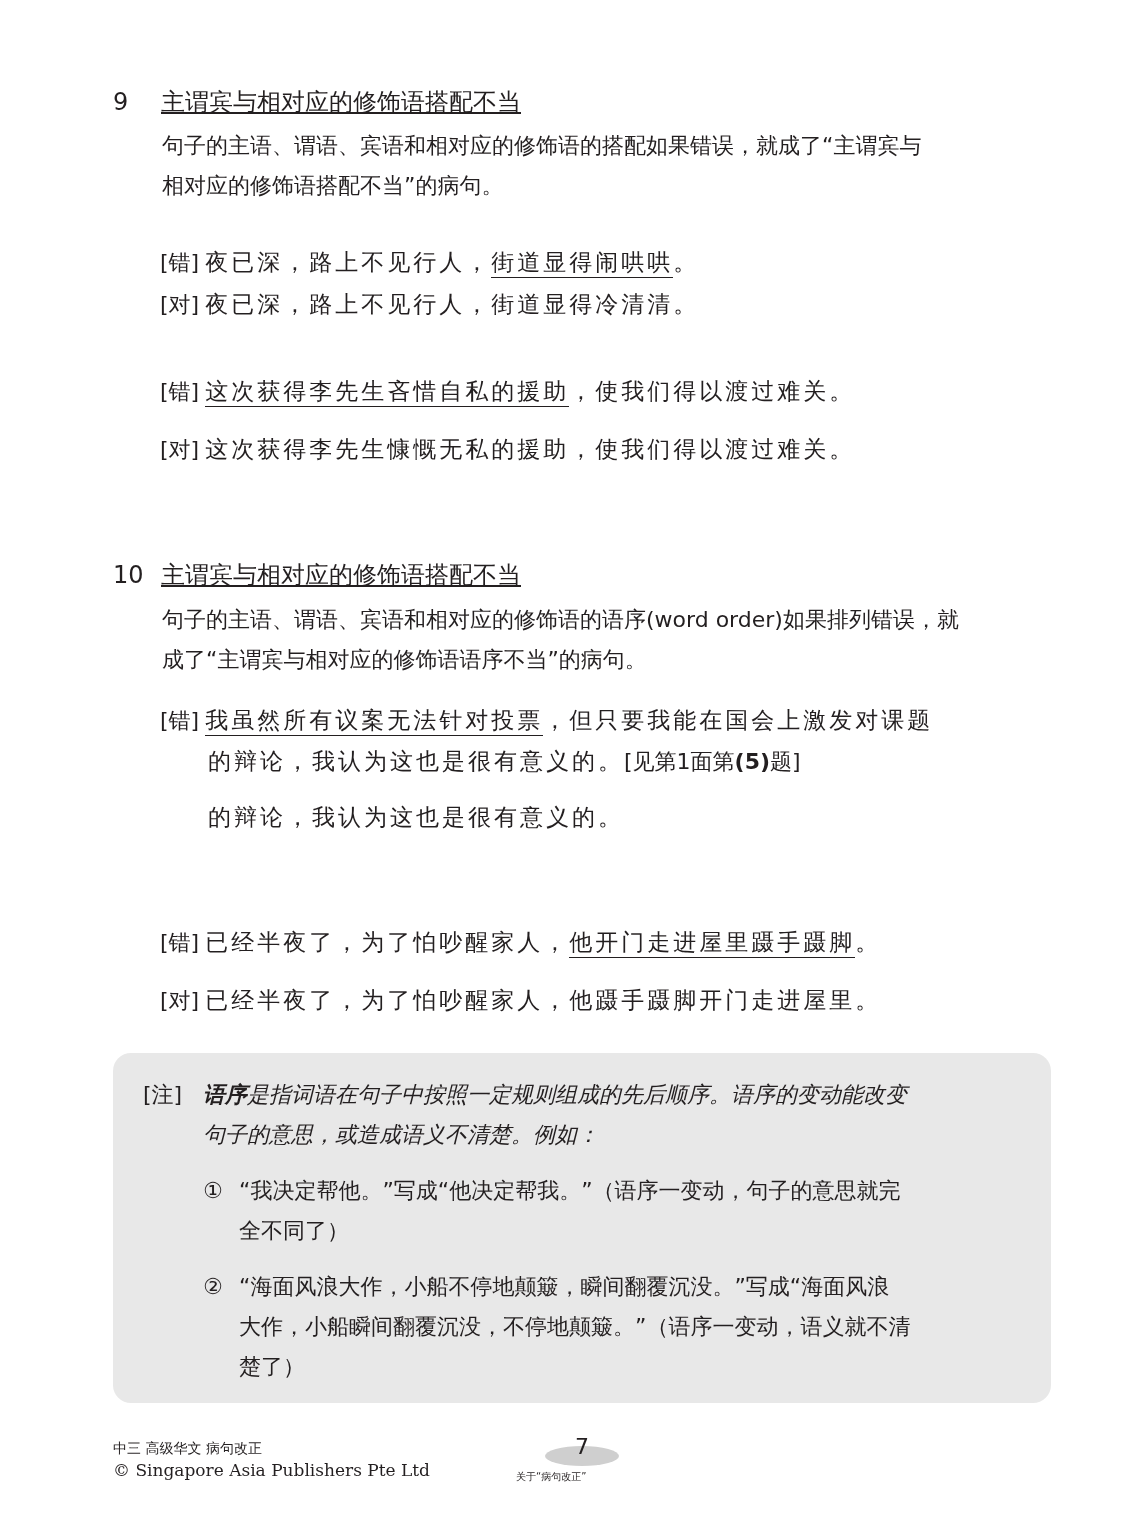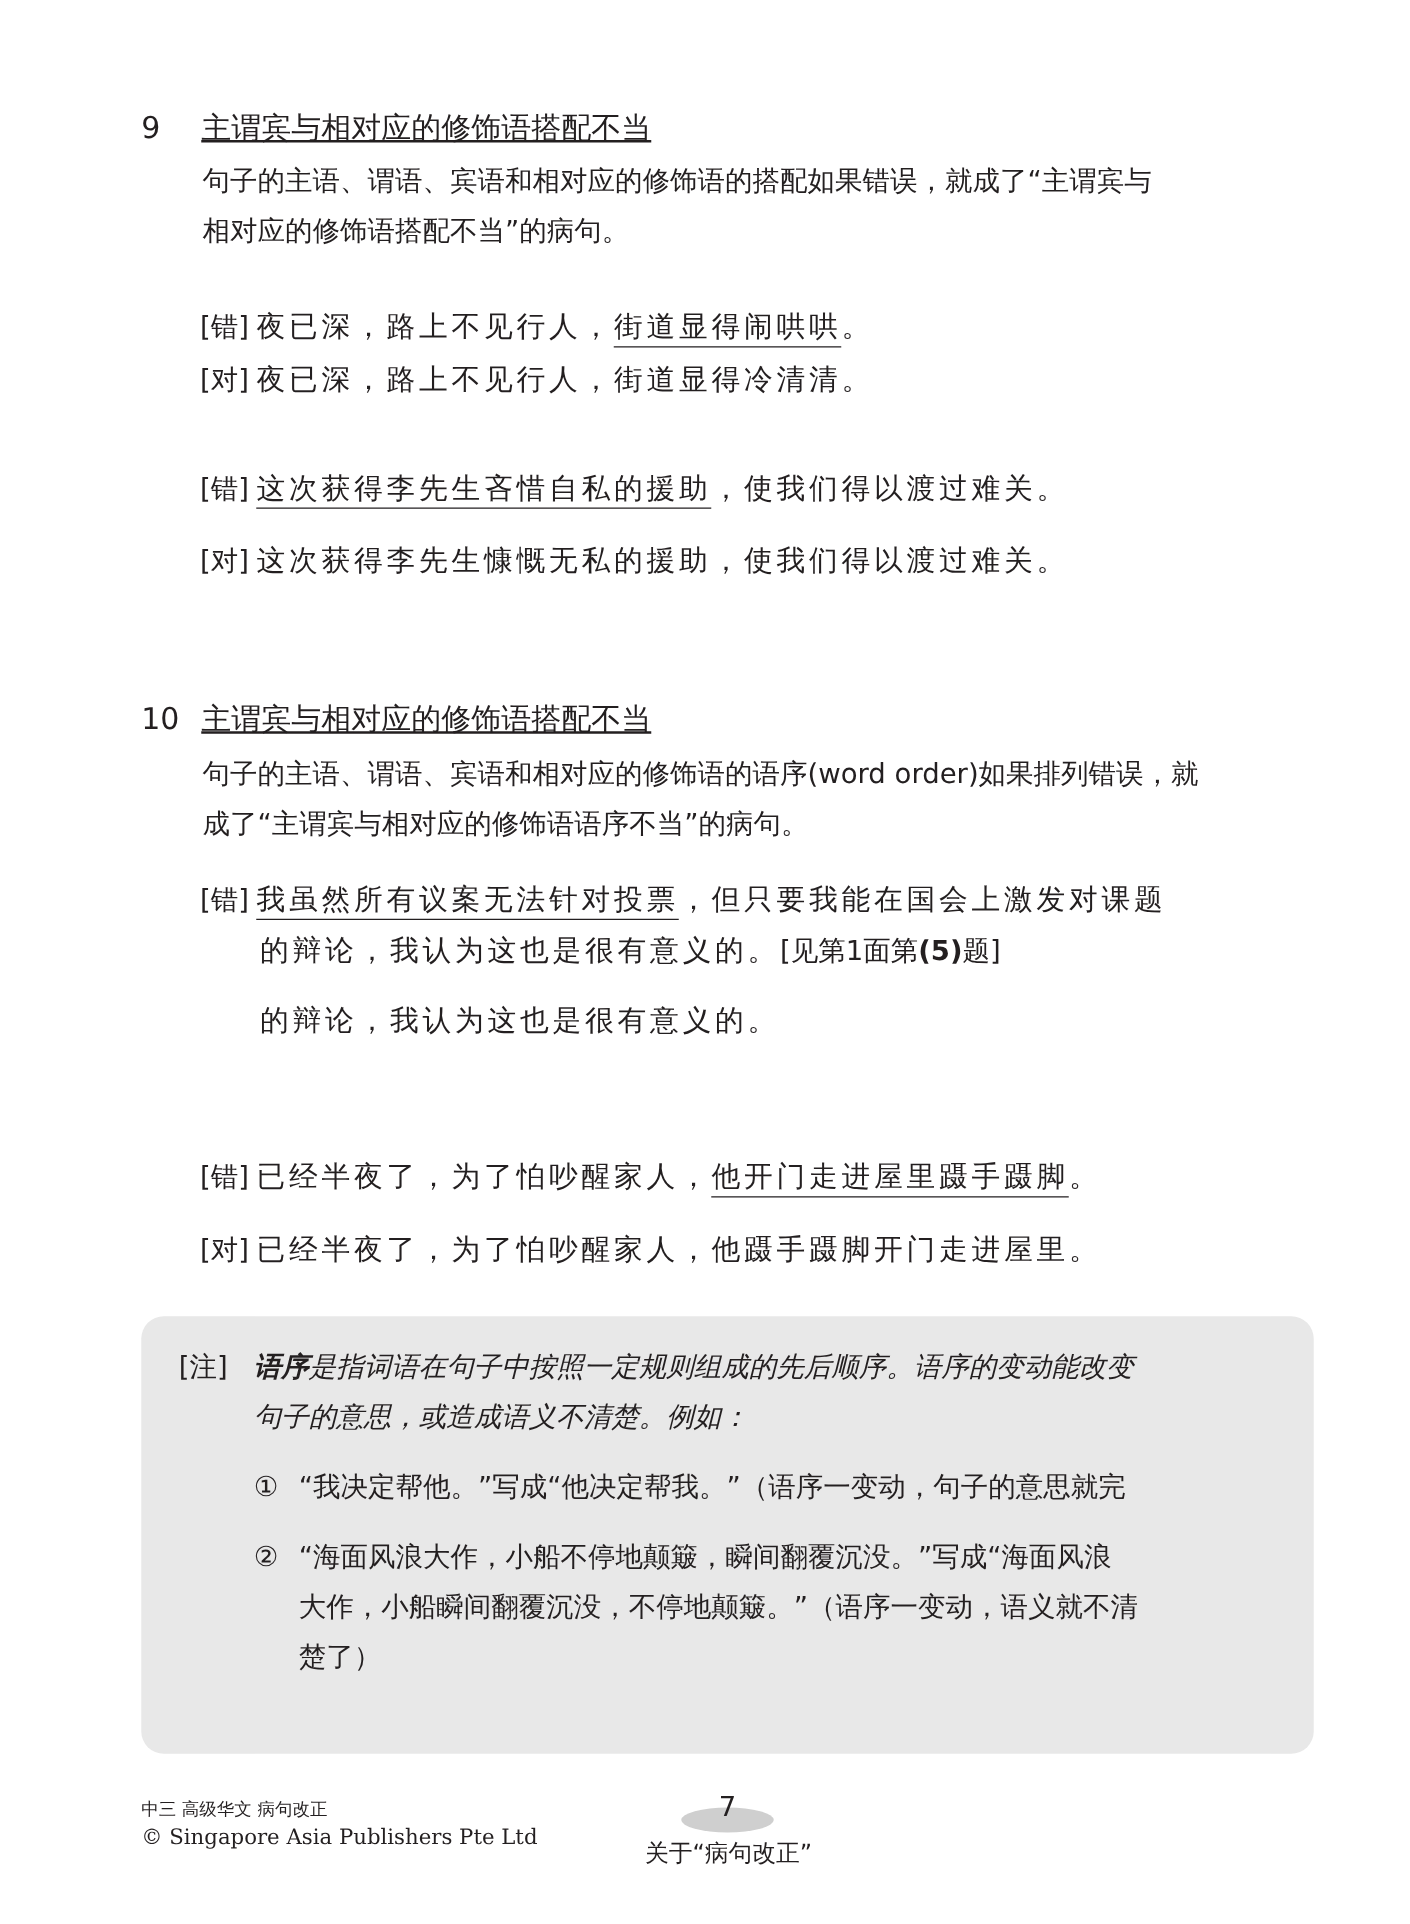--- a/index.html
+++ b/index.html
@@ -14,21 +14,21 @@
   .ex .tag { font-family:"DejaVu Sans","Liberation Sans",sans-serif; font-size:22px; margin-right:6px; }
   .ex .body { font-family:"DejaVu Serif","Liberation Serif",serif; letter-spacing:3px; }
   .ul { border-bottom:1.5px solid #231f20; padding-bottom:2px; }
   .indent2 { padding-left:48px; }
   .ref { font-family:"DejaVu Sans","Liberation Sans",sans-serif; font-size:22px; letter-spacing:0; }
   .note-box { left:113px; top:1053px; width:938px; height:350px; background:#e8e8e8; border-radius:18px; }
   .note { font-family:"DejaVu Sans","Liberation Sans",sans-serif; font-size:22px; line-height:40px; }
   .footer-left { left:113px; top:1437px; font-size:14px; line-height:22px; }
   .page-oval { left:545px; top:1446px; width:74px; height:20px; background:#cfcfcf; border-radius:50%; }
   .page-num { left:560px; top:1434px; width:44px; text-align:center; font-size:22px; }
-  .page-label { left:516px; top:1470px; font-size:19px; }
+  .page-label { left:516px; top:1470px; font-size:10px; }
 </style>
 </head>
 <body>
 
 <div class="abs heading sans" style="top:86px;">
   <span class="num">9</span><span>主谓宾与相对应的修饰语搭配不当</span>
 </div>
 <div class="abs desc sans" style="top:126px;">
   <div>句子的主语、谓语、宾语和相对应的修饰语的搭配如果错误，就成了“主谓宾与</div>
   <div>相对应的修饰语搭配不当”的病句。</div>
@@ -75,20 +75,21 @@
     <span style="position:absolute; left:0;">[注]</span>
     <div style="padding-left:60px;font-style:italic;">
       <div><b>语序</b><span>是指词语在句子中按照一定规则组成的先后顺序。语序的变动能改变</span></div>
       <div>句子的意思，或造成语义不清楚。例如：</div>
     </div>
   </div>
   <div style="margin-top:16px; padding-left:60px; position:relative;">
     <span style="position:absolute; left:60px;">①</span>
     <div style="padding-left:36px;">
       <div>“我决定帮他。”写成“他决定帮我。”（语序一变动，句子的意思就完</div>
+      <div>全不同了）</div>
     </div>
   </div>
   <div style="margin-top:16px; padding-left:60px; position:relative;">
     <span style="position:absolute; left:60px;">②</span>
     <div style="padding-left:36px;">
       <div>“海面风浪大作，小船不停地颠簸，瞬间翻覆沉没。”写成“海面风浪</div>
       <div>大作，小船瞬间翻覆沉没，不停地颠簸。”（语序一变动，语义就不清</div>
       <div>楚了）</div>
     </div>
   </div>

